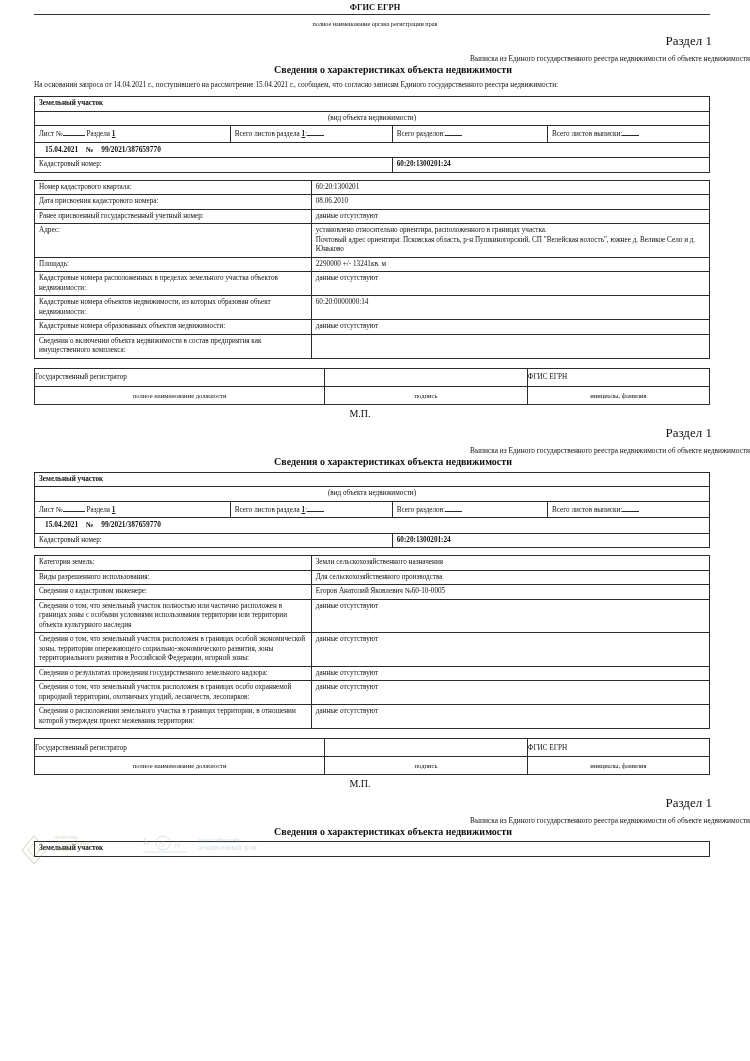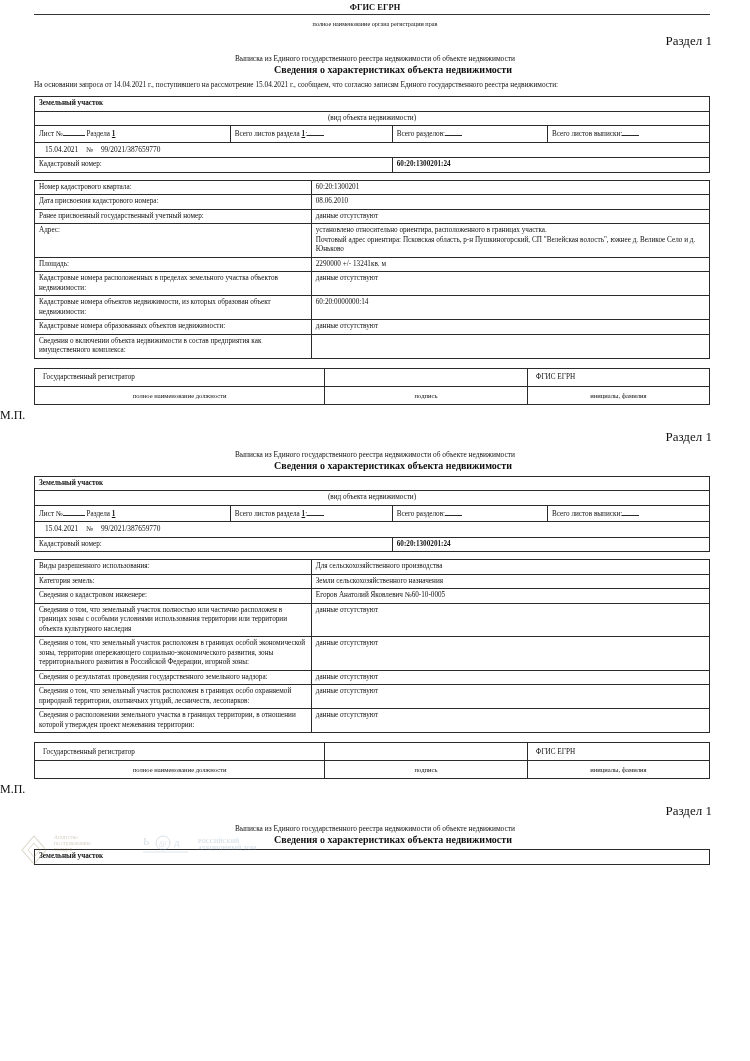--- a/index.html
+++ b/index.html
@@ -36,21 +36,21 @@
     font-size: 6.2px;
     padding-top: 5px;
   }
   .section-label {
     text-align: right;
     font-size: 13px;
     padding-right: 38px;
     padding-top: 6px;
   }
   .vypiska-line {
-    text-align: center;
+    text-align: right;
     font-size: 7.4px;
     padding-top: 5px;
   }
   .svedeniya-line {
     text-align: center;
     font-size: 10px;
     font-weight: bold;
     padding-top: 1px;
     padding-left: 36px;
   }
@@ -91,45 +91,46 @@
   .u { text-decoration: underline; font-weight: bold; }
   .blank {
     display: inline-block;
     border-bottom: 0.8px solid #2b2b2b;
     width: 22px;
     height: 7px;
     vertical-align: baseline;
   }
   .blank.sm { width: 17px; }
   .datarow-date {
-    font-weight: normal;
+    font-weight: bold;
     font-size: 7.4px;
     padding-left: 6px;
   }
   .kadnum-val { font-weight: bold; font-size: 7.4px; }
 
   
   .reg-tbl {
     border-collapse: collapse;
     width: 676px;
     margin: 9px 0 0 34px;
     table-layout: fixed;
   }
   .reg-tbl td {
     border: 0.8px solid #2b2b2b;
     font-size: 7.2px;
-    padding: 3px 8px;
+    padding: 3px 0;
     height: 11px;
   }
   .reg-tbl td.cap {
     text-align: center;
     font-size: 6.6px;
   }
   .mp {
-    font-size: 12px;
+    text-align: center;
+    font-size: 10px;
     padding-top: 3px;
     padding-right: 30px;
   }
 
   
   .watermark {
     position: absolute;
     left: 18px;
     bottom: 2px;
     width: 330px;
@@ -339,26 +340,26 @@
     </tbody>
   </table>
 
   <table class="tbl spaced">
     <colgroup>
         <col style="width:41%">
         <col style="width:59%">
       </colgroup>
     <tbody>
         <tr>
+          <td>Категория земель:</td>
+          <td>Земли сельскохозяйственного назначения</td>
+        </tr>
+        <tr>
           <td>Виды разрешенного использования:</td>
           <td>Для сельскохозяйственного производства</td>
-        </tr>
-        <tr>
-          <td>Категория земель:</td>
-          <td>Земли сельскохозяйственного назначения</td>
         </tr>
         <tr>
           <td>Сведения о кадастровом инженере:</td>
           <td>Егоров Анатолий Яковлевич №60-10-0005</td>
         </tr>
         <tr>
           <td>Сведения о том, что земельный участок полностью или частично расположен в границах зоны с особыми условиями использования территории или территории объекта культурного наследия</td>
           <td>данные отсутствуют</td>
         </tr>
         <tr>

